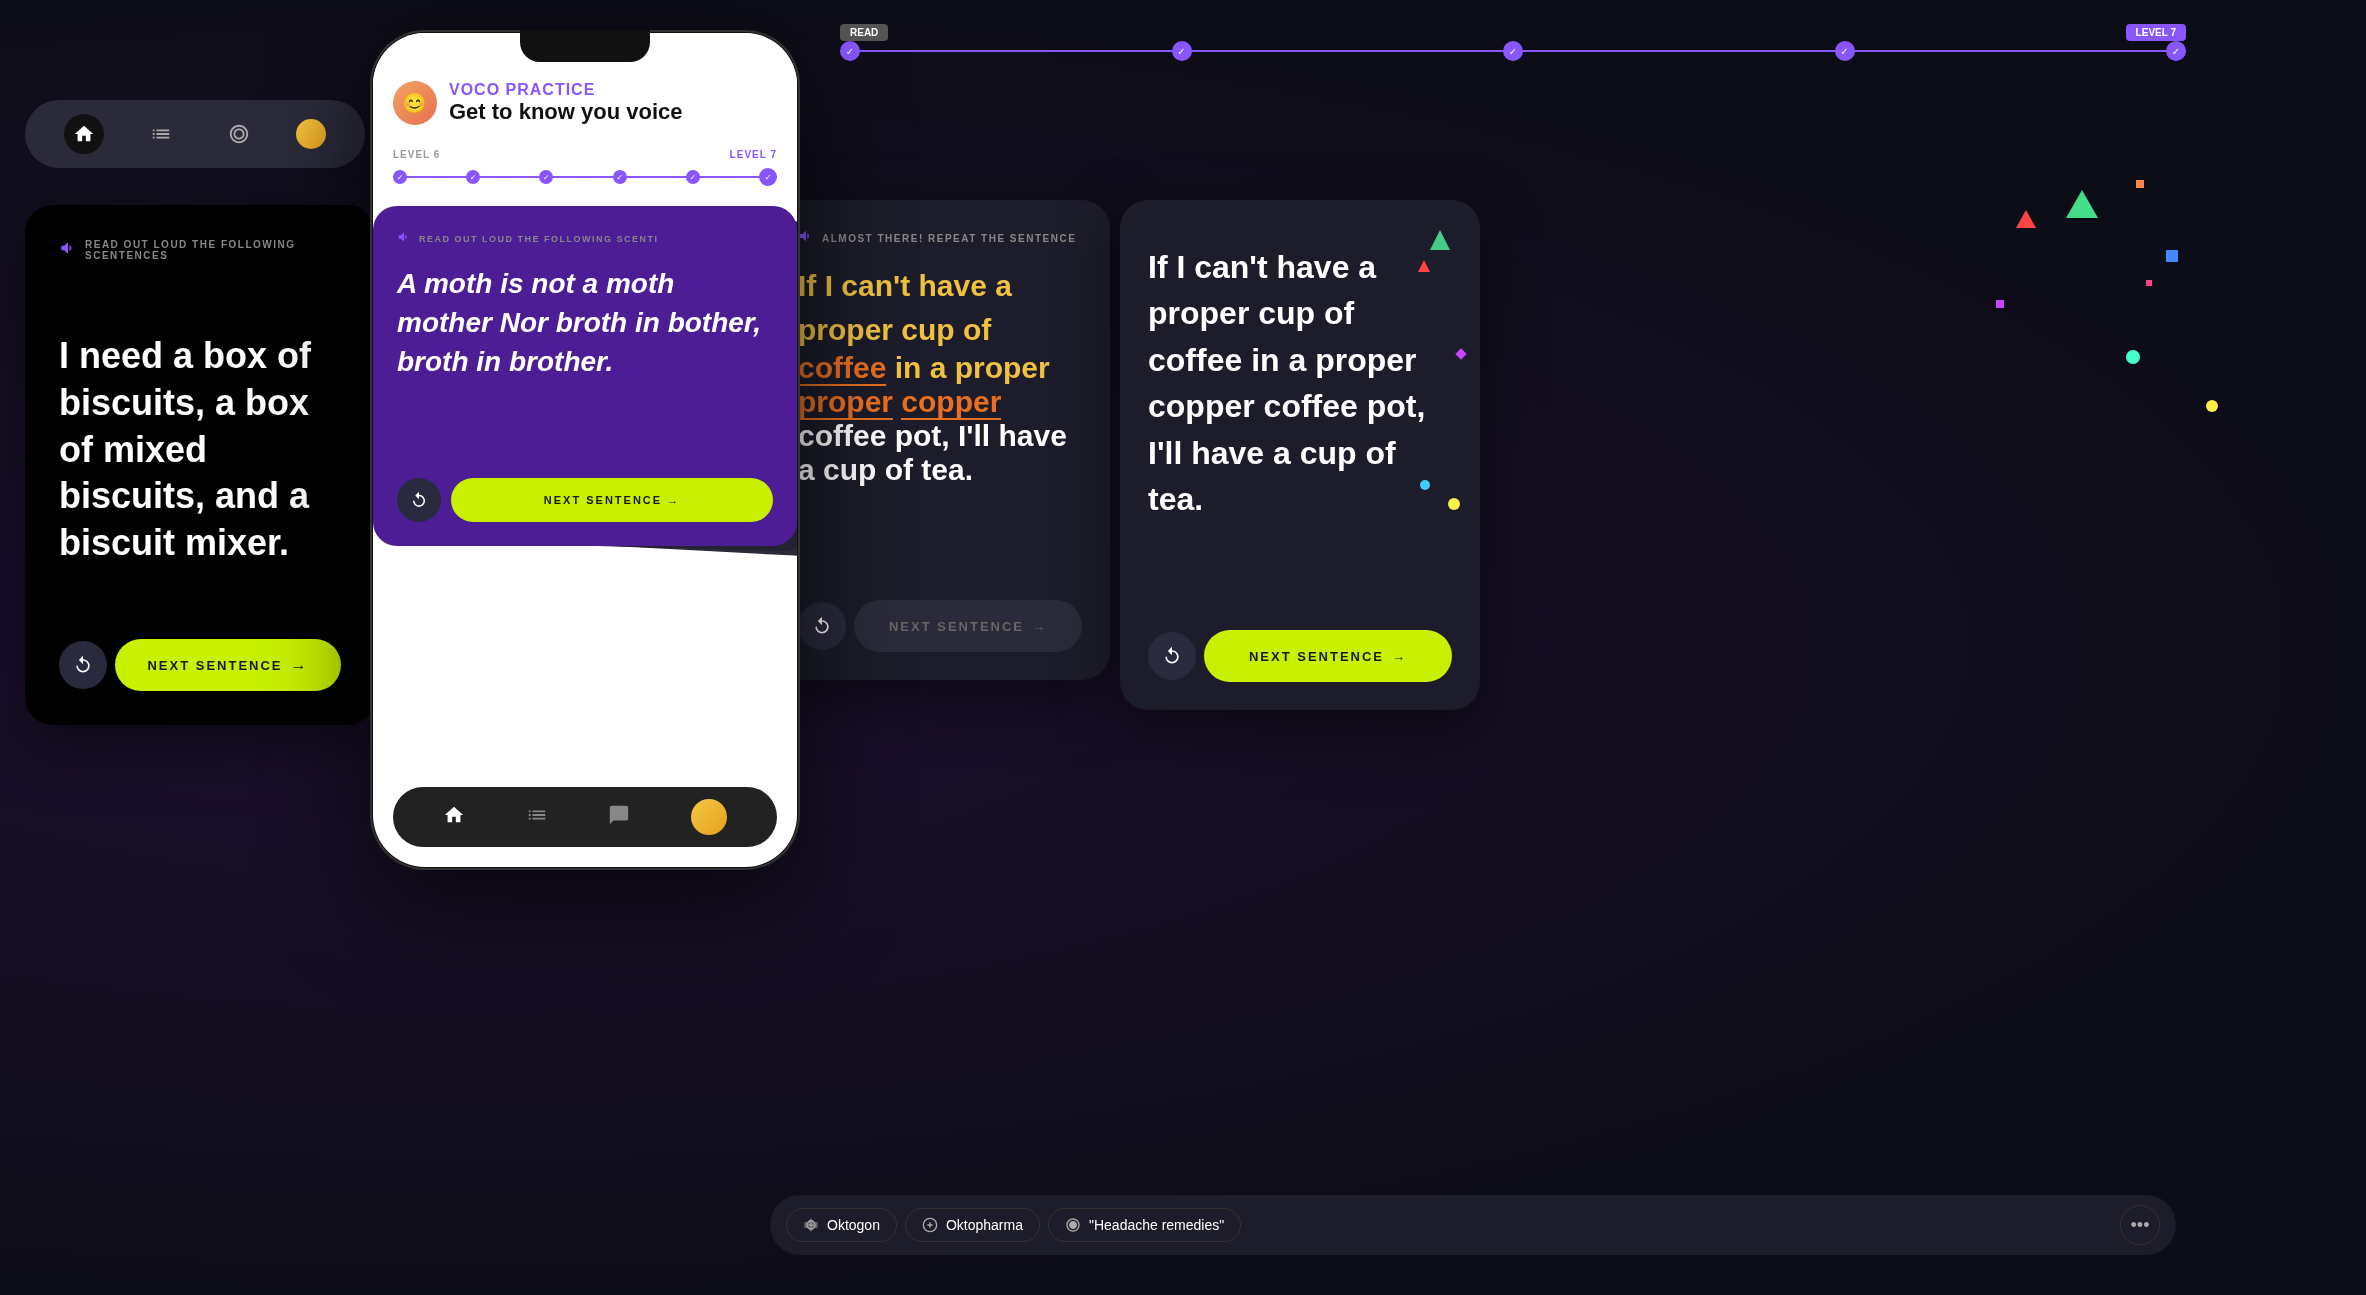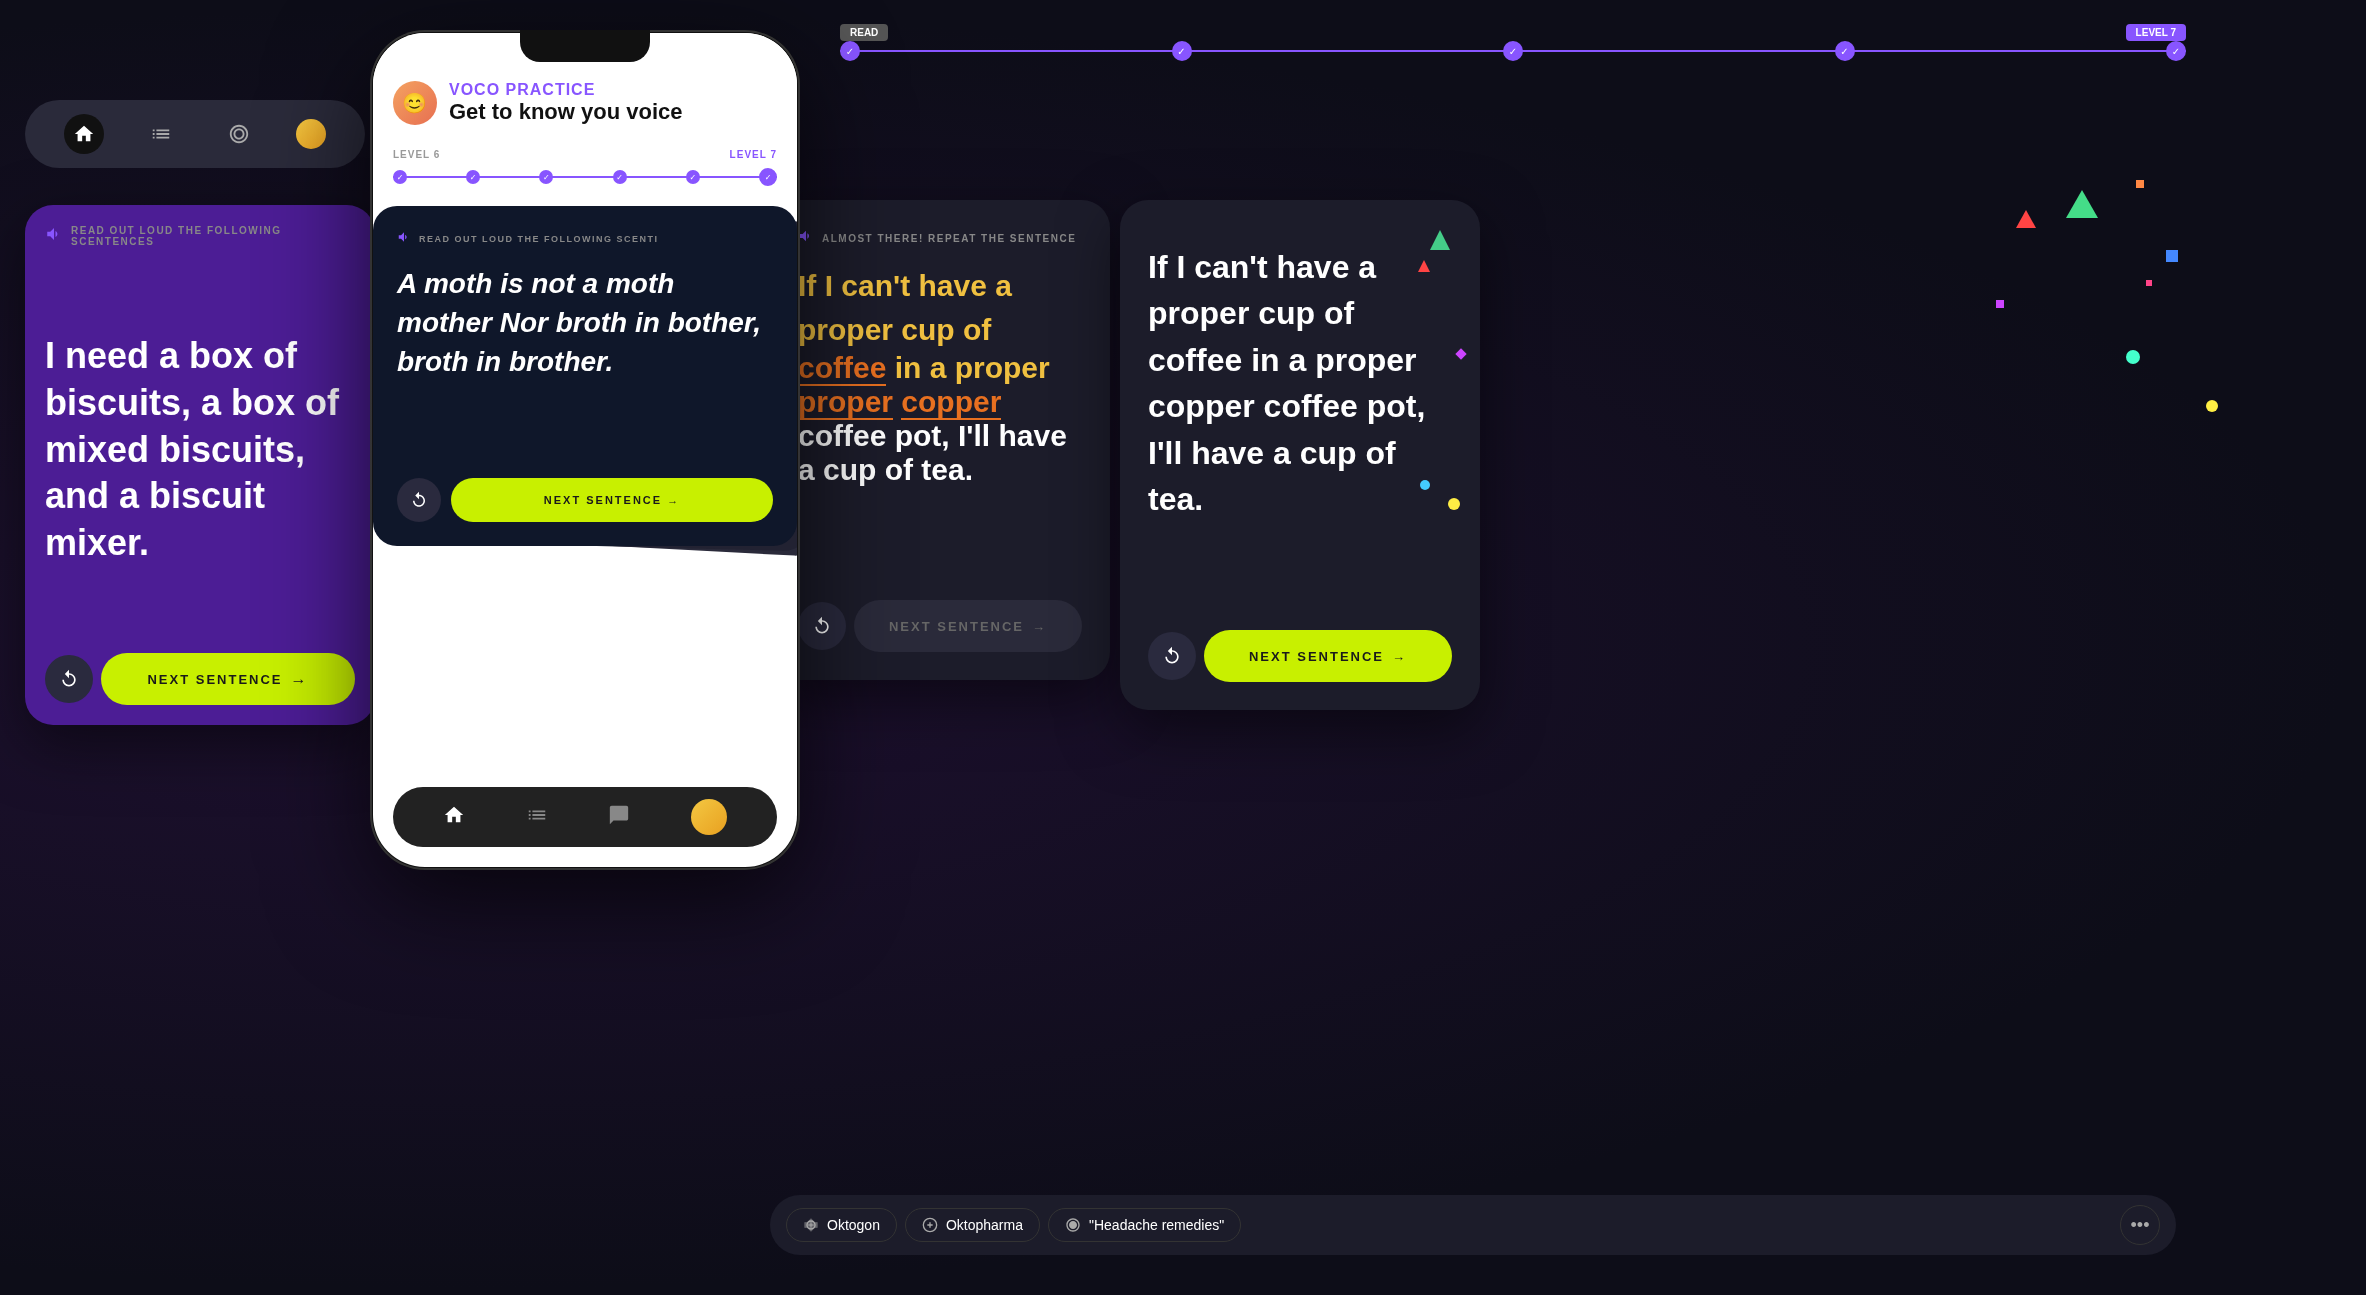--- a/index.html
+++ b/index.html
@@ -35,23 +35,23 @@
       border-radius: 24px;
       box-shadow: 0 20px 60px rgba(0,0,0,0.5);
     }
 
     
     .card-left {
       left: 25px;
       top: 205px;
       width: 350px;
       height: 520px;
-      background: #4c1d95;
+      background: #000000;
       border-radius: 28px;
-      padding: 20px;
+      padding: 34px;
       display: flex;
       flex-direction: column;
       justify-content: space-between;
     }
 
     .card-header {
       display: flex;
       align-items: center;
       gap: 8px;
     }
@@ -316,21 +316,21 @@
       transform: rotate(1.5deg);
       z-index: 2;
     }
 
     .phone-card-front {
       position: absolute;
       left: 0;
       right: 0;
       top: 0;
       height: 340px;
-      background: #0f172a;
+      background: #4c1d95;
       border-radius: 24px;
       z-index: 3;
       padding: 24px;
       display: flex;
       flex-direction: column;
     }
 
     .phone-card-header {
       display: flex;
       align-items: center;

